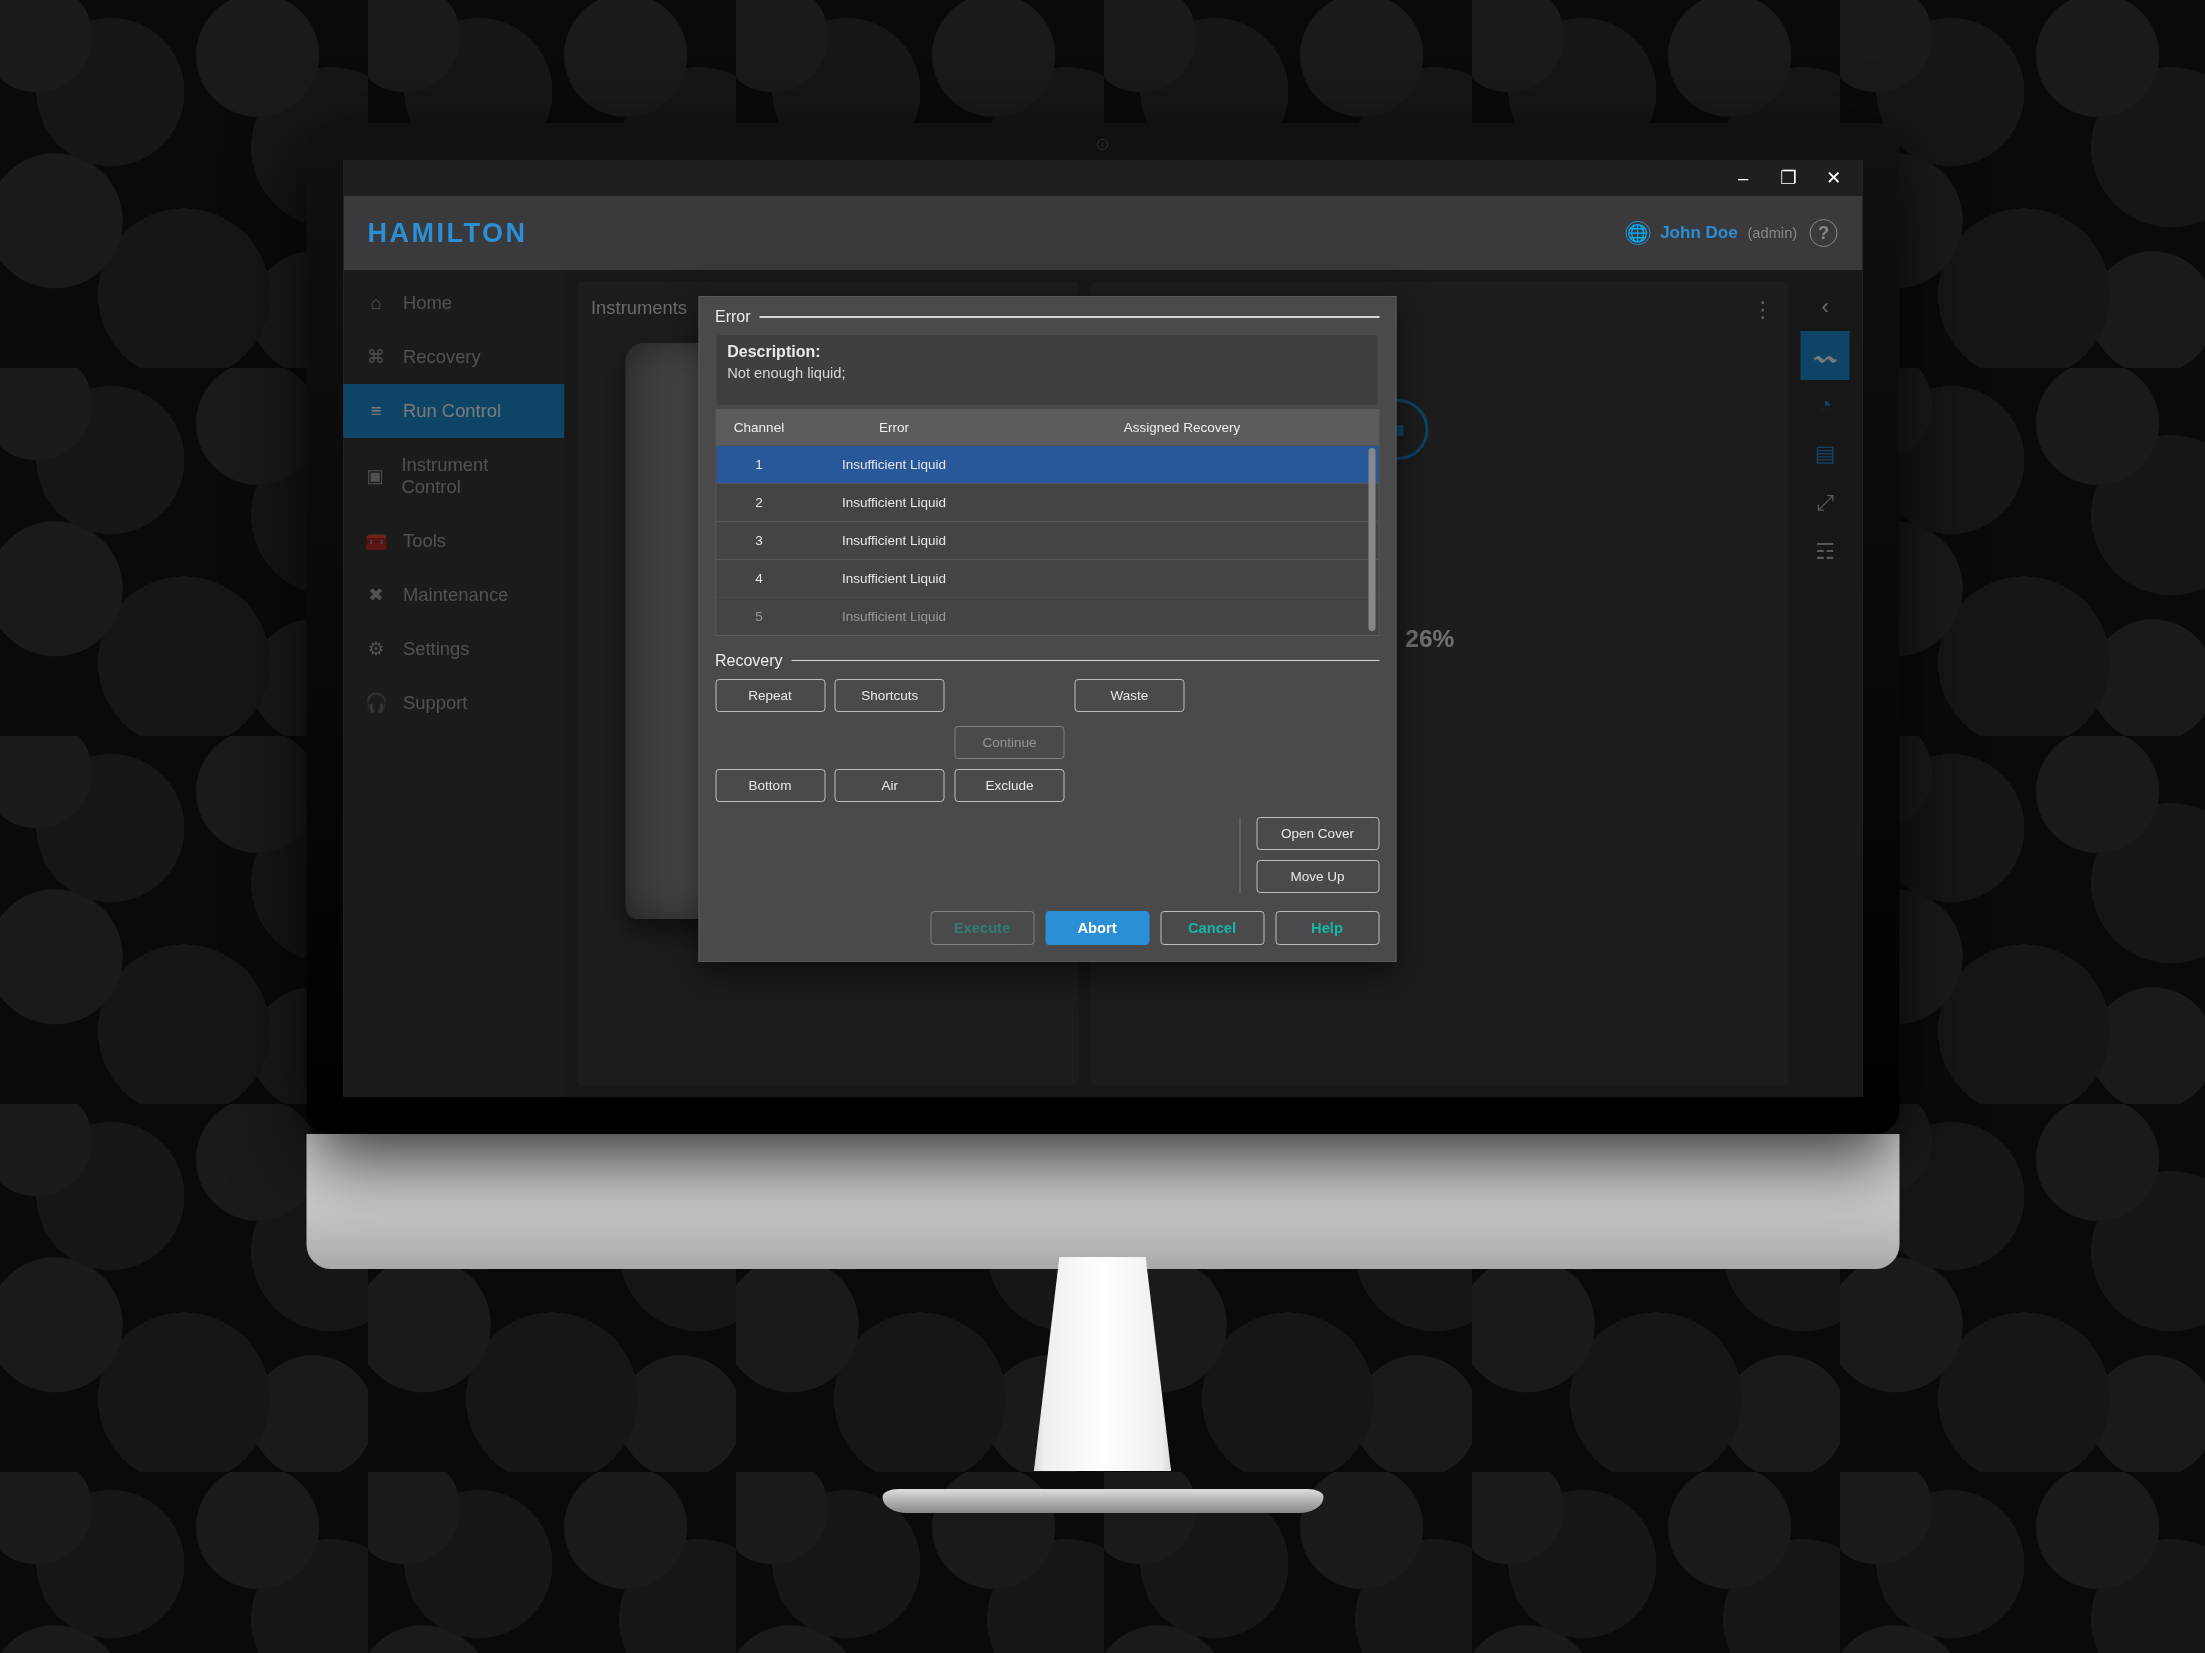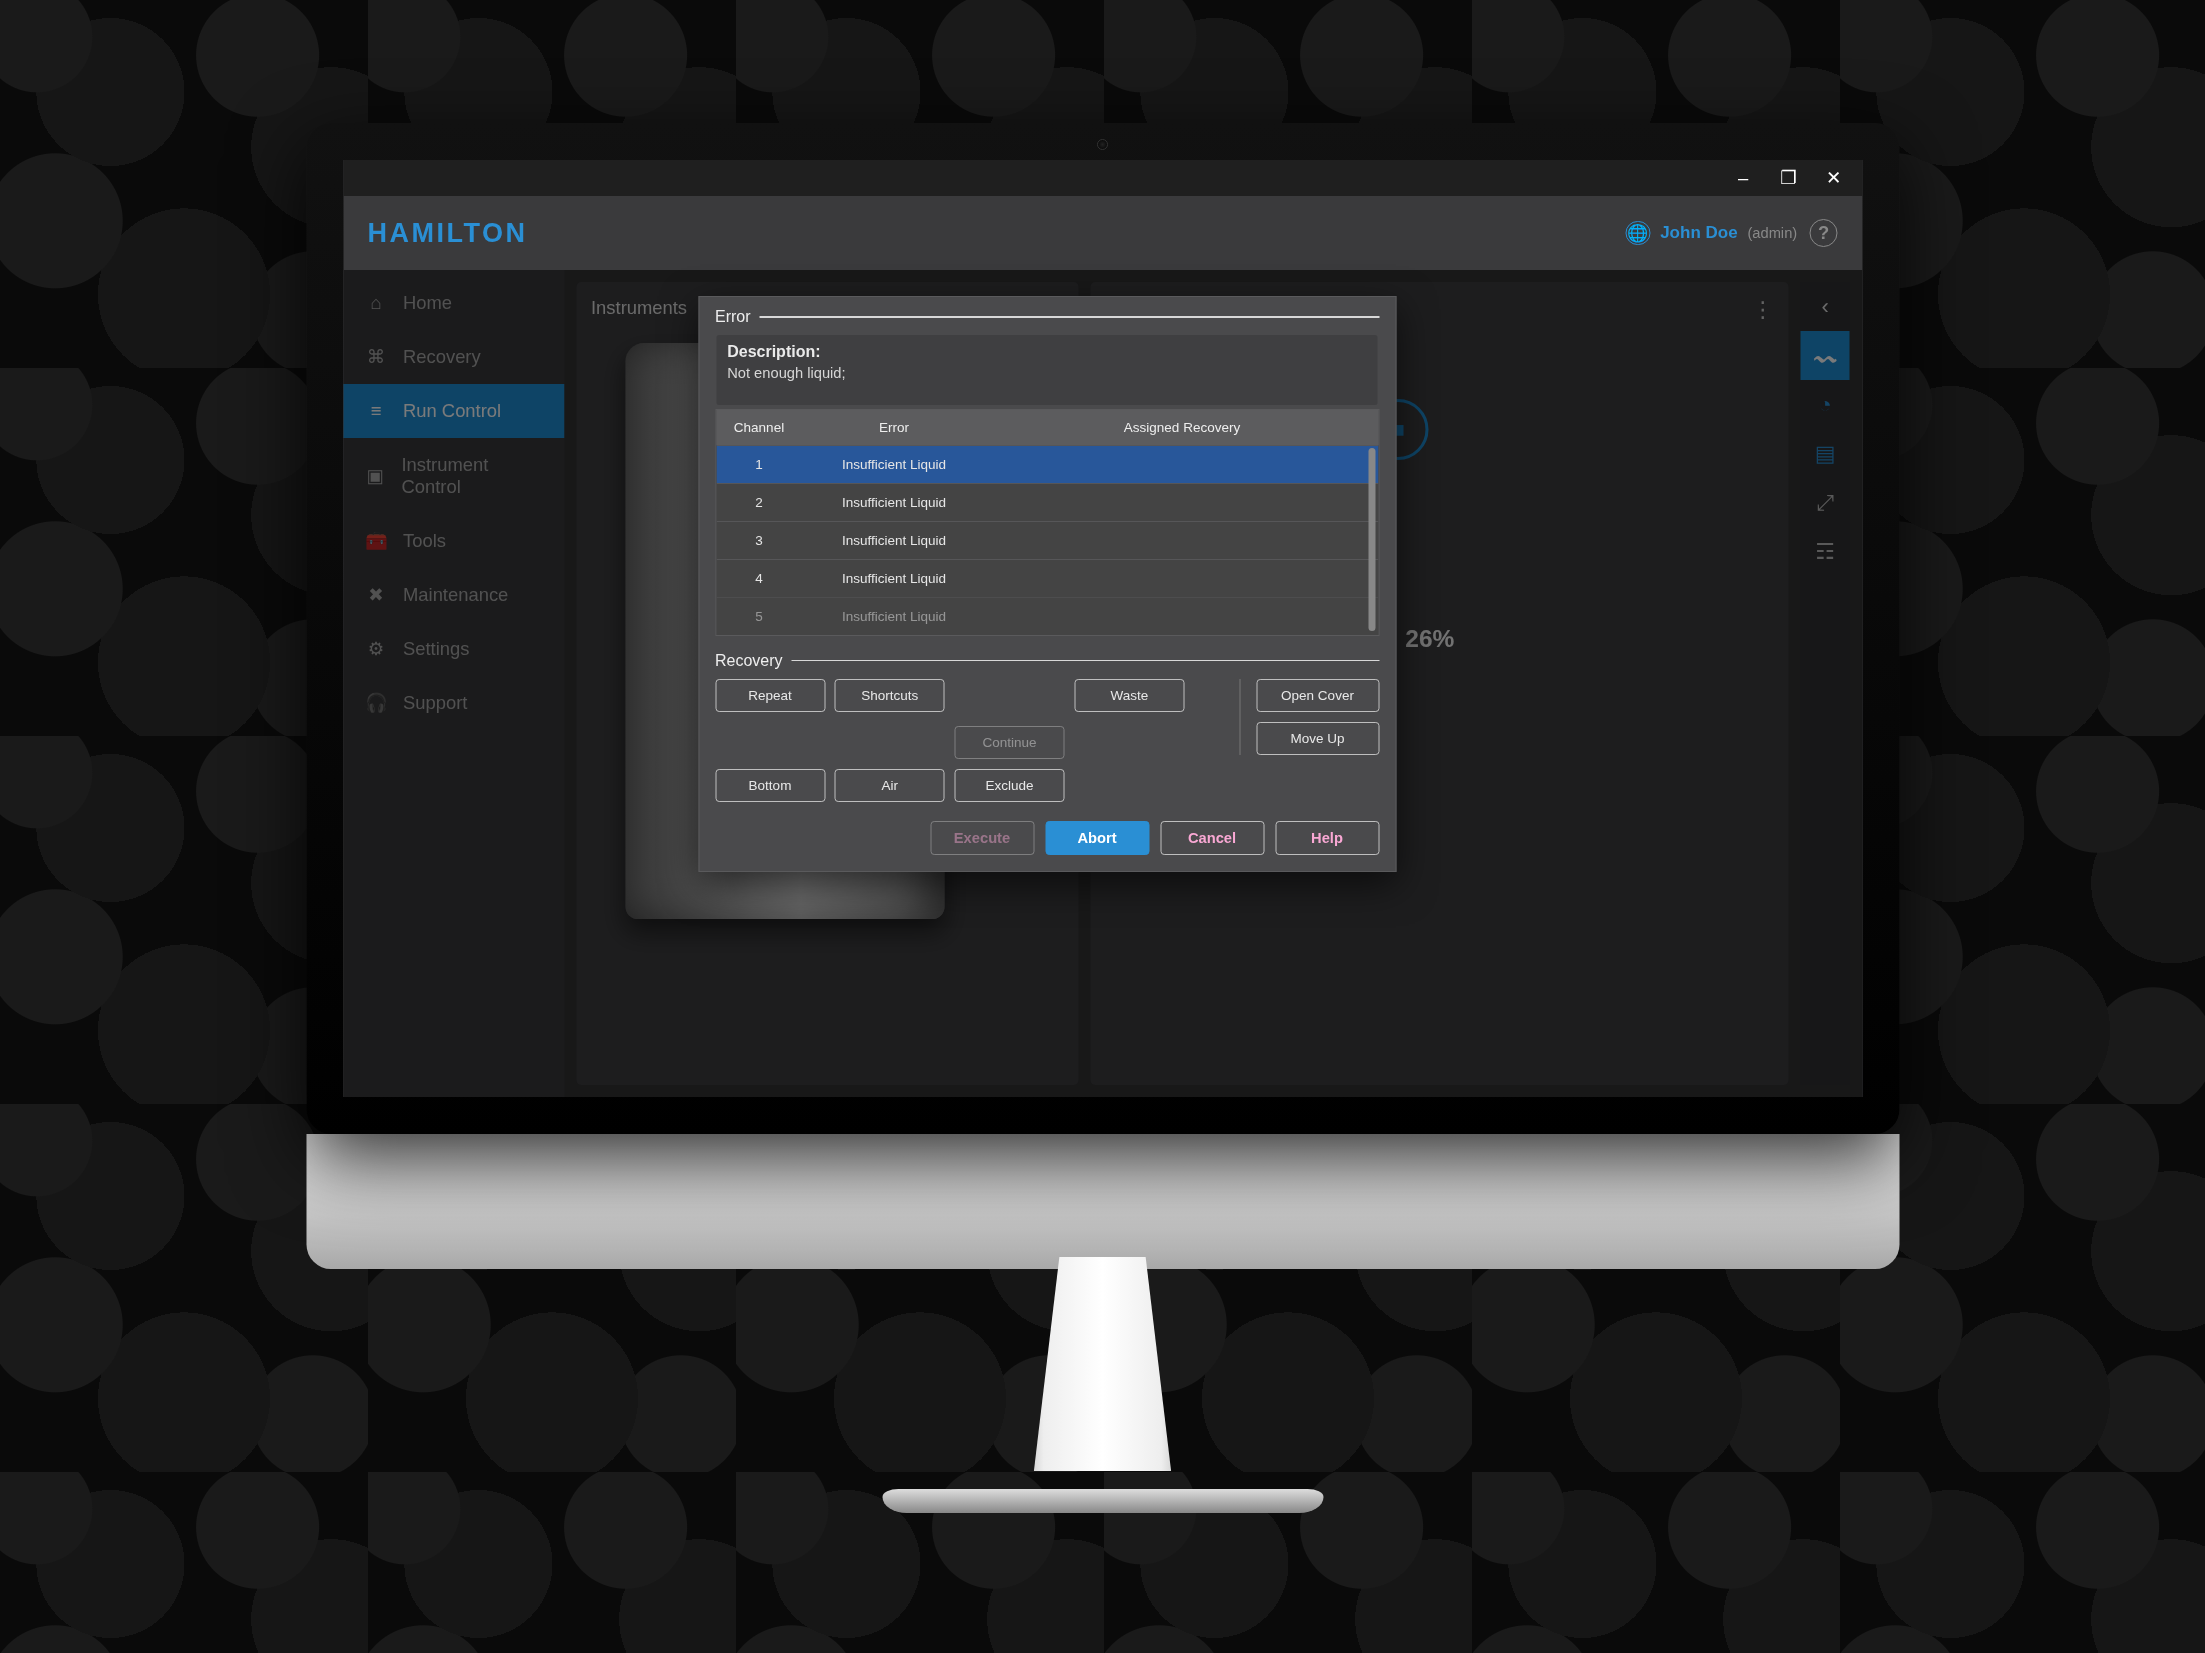--- a/index.html
+++ b/index.html
@@ -161,27 +161,27 @@
 .err-head { display:flex; background:#5c5c5e; }
 .err-head div { padding:9.8px 6.1px; font-size:13.5px; text-align:center; color:#eee; }
 .col-ch { width:86px; }
 .col-er { width:184px; }
 .col-ar { flex:1; }
 .err-body { max-height:196px; overflow:hidden; position:relative; background:#444;}
 .err-row { display:flex; border-top:0.6px solid #565658; }
 .err-row div { padding:11px 6.1px; font-size:13.5px; text-align:center; color:#e6e6e6;}
 .err-row.sel { background:#28579a; }
 .err-scroll { position:absolute; right:2.5px; top:3.7px; bottom:3.7px; width:7.4px; background:#888; border-radius:3.7px;}
-.recovery-btns { display:flex; gap:7px; padding:6.1px 16px 3.7px; align-items:flex-start;}
+.recovery-btns { display:flex; gap:15px; padding:6.1px 16px 3.7px; align-items:flex-start;flex-direction:column;}
 .recovery-main { display:grid; grid-template-columns:repeat(4,110px); gap:9.8px; }
 .recovery-side { margin-left:auto; display:flex; flex-direction:column; gap:9.8px; border-left:0.6px solid #777; padding-left:16px;}
 .rbtn { height:33px; border:0.6px solid #bfbfbf; border-radius:3.7px; background:transparent; color:#e8e8e8; font-size:13.5px; display:flex;align-items:center;justify-content:center; cursor:pointer;}
 .rbtn.disabled { opacity:0.45;margin-top:47px; }
 .dlg-footer { display:flex; justify-content:flex-end; gap:11px; padding:14.7px 16px 16px; }
-.fbtn { width:104px; height:34px; border:0.6px solid #bfbfbf; border-radius:3.7px; background:transparent; color:#f9a8d4; font-size:14.7px; font-weight:600; display:flex;align-items:center;justify-content:center; cursor:pointer;}
+.fbtn { width:104px; height:34px; border:0.6px solid #bfbfbf; border-radius:3.7px; background:transparent; color:#14b8a6; font-size:14.7px; font-weight:600; display:flex;align-items:center;justify-content:center; cursor:pointer;}
 .fbtn.primary { background:#2a8fd4; border-color:#2a8fd4; color:#fff; }
 .fbtn.disabled { opacity:0.45; }
 </style>
 </head>
 <body>
 
 <div class="bg-pattern"></div>
 
 <div class="imac">
   <div class="imac-screen-outer">

